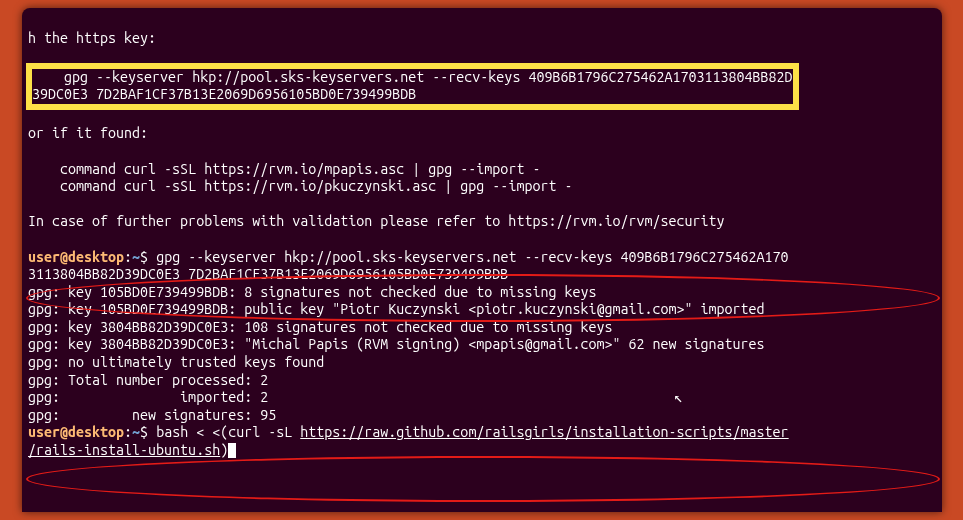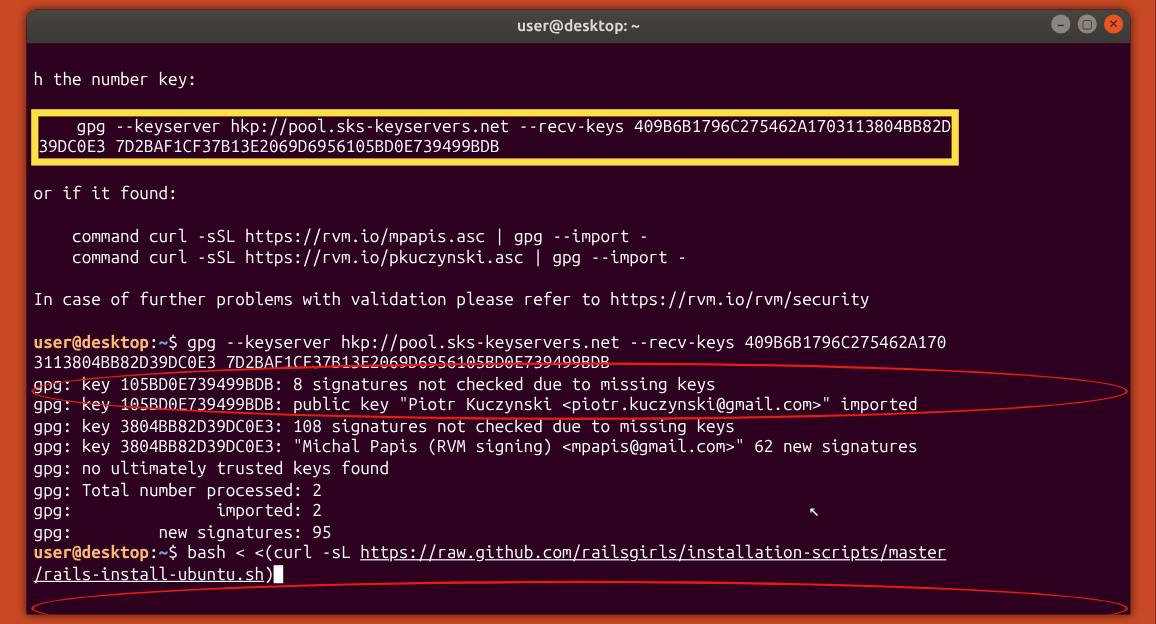--- a/index.html
+++ b/index.html
@@ -116,32 +116,24 @@
     font-size: 15px;
     color: #fff;
     pointer-events: none;
   }
 </style>
 </head>
 <body>
 
 <div class="window">
 
-  <div class="titlebar">
-    <span class="title-text">user@desktop: ~</span>
-    <div class="win-buttons">
-      <div class="win-btn btn-min">–</div>
-      <div class="win-btn btn-max">▢</div>
-      <div class="win-btn btn-close">✕</div>
-    </div>
-  </div>
 
 
   <div class="terminal">
-<span>h the number key:</span>
+<span>h the https key:</span>
 <span></span>
 <span class="highlight-box"><span>    gpg --keyserver hkp://pool.sks-keyservers.net --recv-keys 409B6B1796C275462A1703113804BB82D</span>
 <span>39DC0E3 7D2BAF1CF37B13E2069D6956105BD0E739499BDB</span></span>
 
 <span>or if it found:</span>
 <span></span>
 <span>    command curl -sSL https://rvm.io/mpapis.asc | gpg --import -</span>
 <span>    command curl -sSL https://rvm.io/pkuczynski.asc | gpg --import -</span>
 <span></span>
 <span>In case of further problems with validation please refer to https://rvm.io/rvm/security</span>

